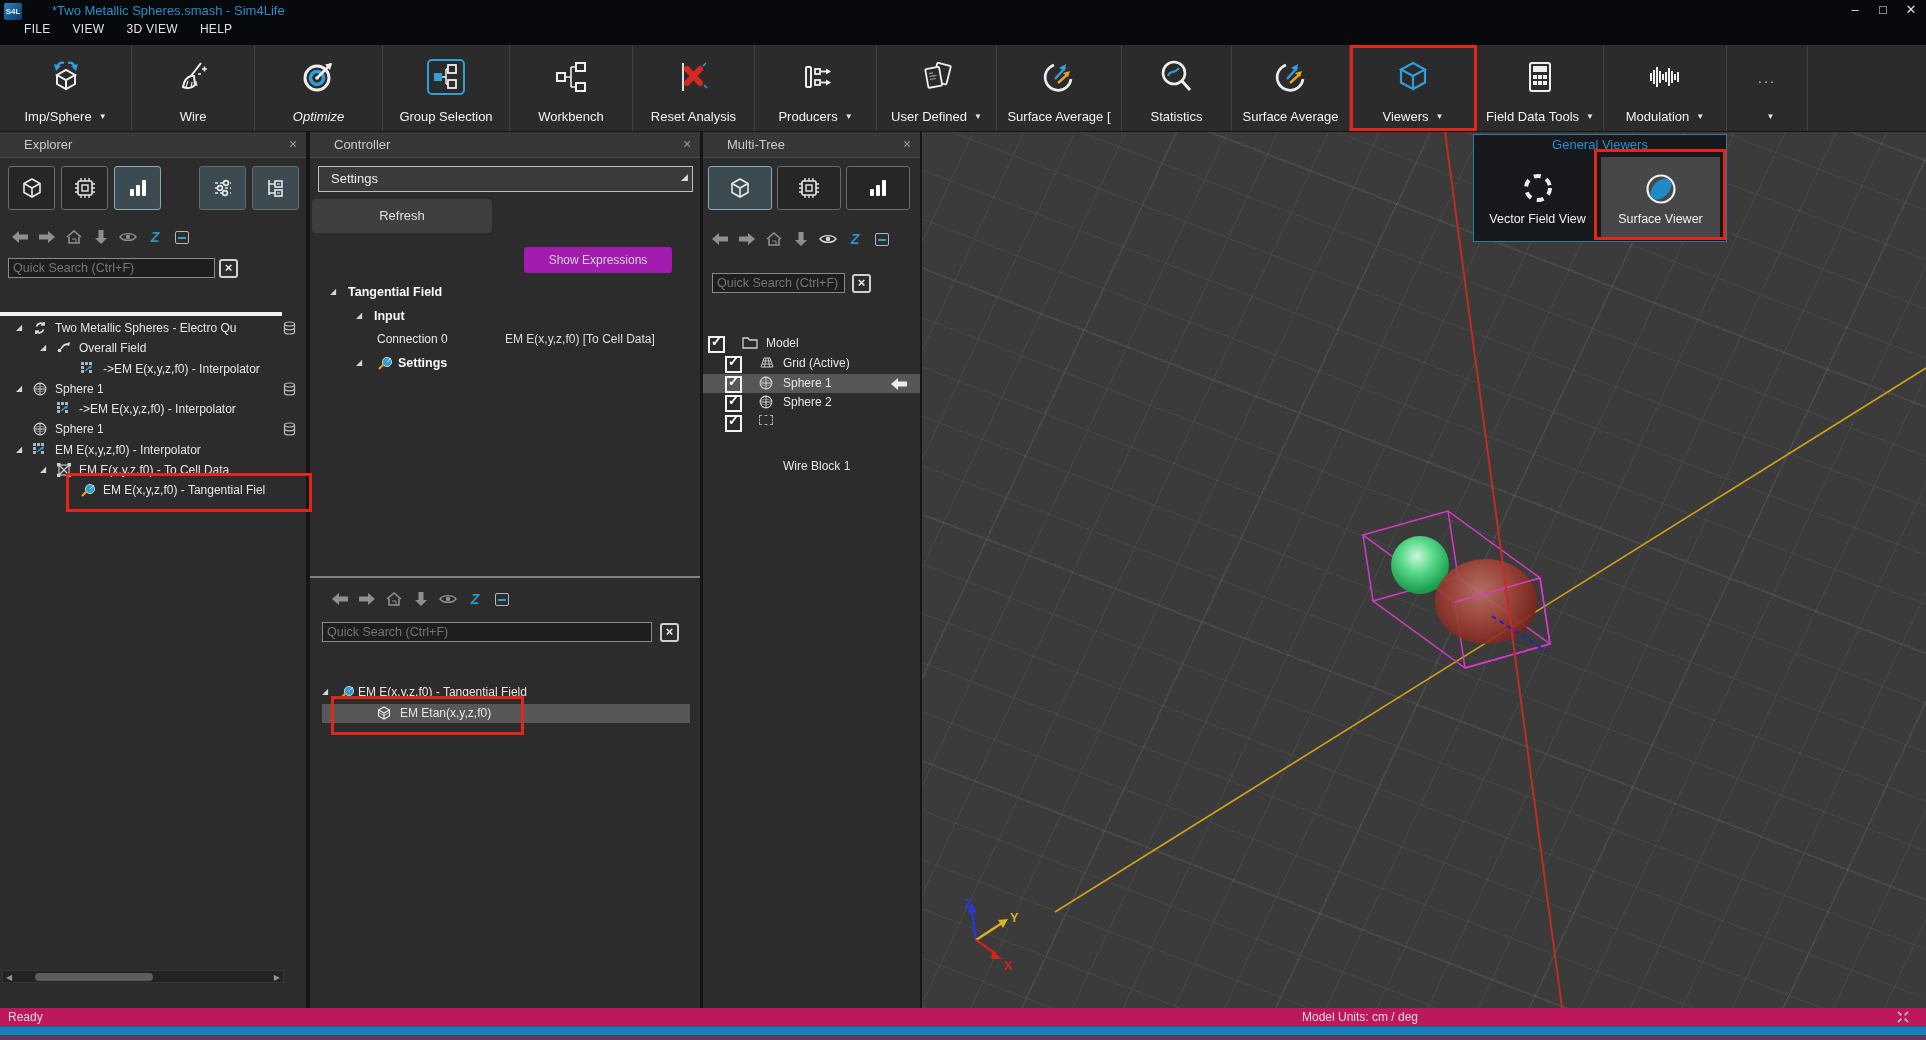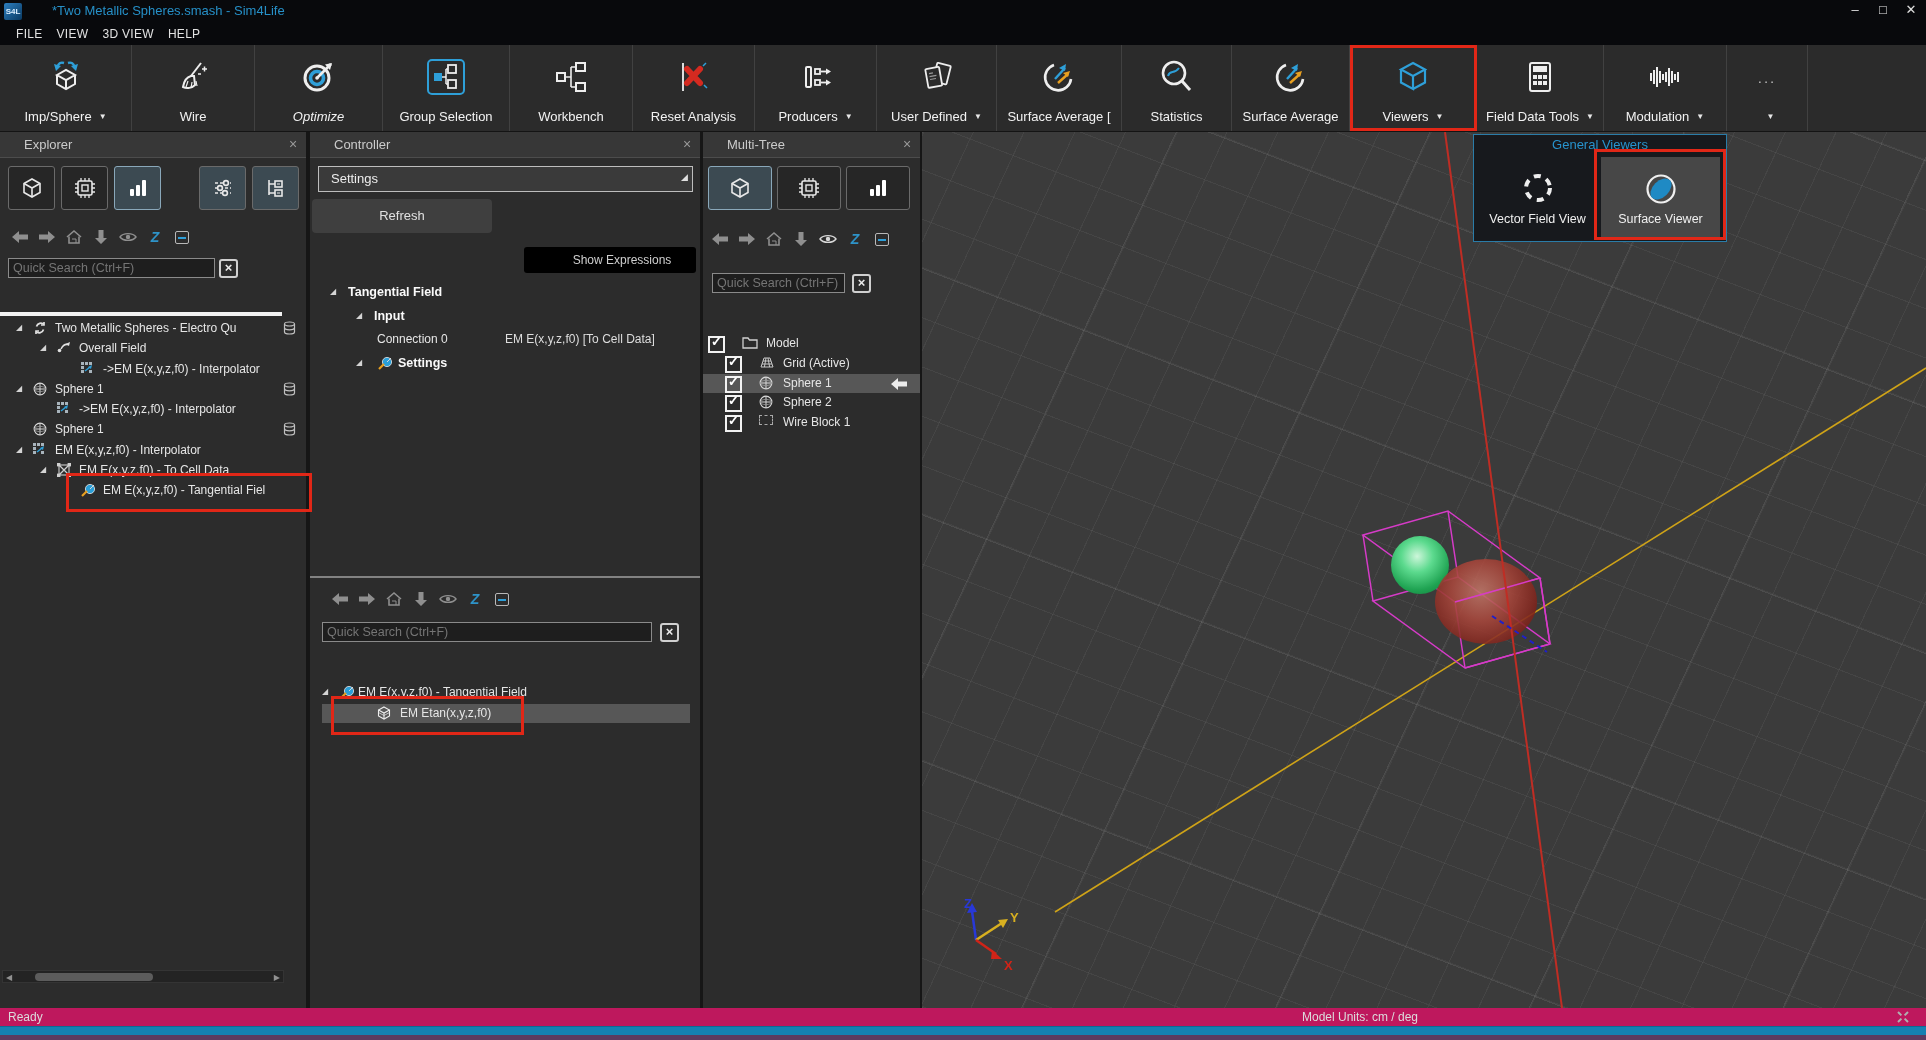--- a/index.html
+++ b/index.html
@@ -6,21 +6,21 @@
   body{font-family:"Liberation Sans",sans-serif;-webkit-font-smoothing:antialiased;}
   #app{position:relative;width:1926px;height:1040px;background:#1e1e1e;overflow:hidden;}
   
   #topbar{position:absolute;left:0;top:0;width:1926px;height:45px;background:#08090c;}
   #titlebar{position:absolute;left:0;top:0;width:1926px;height:22px;}
   #app-logo{position:absolute;left:4px;top:3px;width:18px;height:17px;border-radius:2px;
     background:linear-gradient(135deg,#2d7fc0,#0a3a63);color:#dbeeff;font-size:8px;font-weight:bold;
     text-align:center;line-height:17px;}
   #window-title{position:absolute;left:52px;top:3px;font-size:13px;color:#2690c8;white-space:nowrap;}
   .winbtn{position:absolute;top:0;width:26px;height:20px;color:#e0e0e0;font-size:13px;text-align:center;line-height:20px;}
-  #menubar{position:absolute;left:0;top:22px;height:23px;display:flex;align-items:center;padding-left:16px;gap:14px;}
+  #menubar{position:absolute;left:0;top:22px;height:23px;display:flex;padding-left:24px;gap:22px;}
   .menu-item{color:#e2e2e2;font-size:12px;letter-spacing:.3px;}
   
   #toolbar{position:absolute;left:0;top:45px;width:1926px;height:87px;background:#2b2b2b;display:flex;
     border-bottom:1px solid #141414;box-sizing:border-box;}
   .tb-item{position:relative;height:100%;display:flex;flex-direction:column;align-items:center;
     border-right:1px solid #414141;box-sizing:border-box;}
   .tb-icon{height:60px;display:flex;align-items:center;justify-content:center;margin-top:2px;}
   .tb-label{height:18px;font-size:13px;color:#f2f2f2;display:flex;align-items:center;gap:7px;white-space:nowrap;}
   .tb-arrow{font-size:8px;color:#e8e8e8;}
   .tb-item.annotated{outline:3px solid #e12717;outline-offset:-3px;}
@@ -74,22 +74,22 @@
   .trow .cbx b{position:absolute;left:1px;top:-4px;color:#fff;font-size:13px;font-weight:bold;}
   .trow .dbic{position:absolute;left:283px;top:2px;}
   .trow .selarrow{position:absolute;right:12px;top:3px;}
   #exp-divider{position:absolute;left:0;top:180px;width:282px;height:4px;background:#f2f2f2;}
   
   #ctl-header{position:absolute;left:8px;top:34px;width:375px;height:26px;background:#3a3a3a;border:1px solid #bdbdbd;
     color:#ececec;font-size:13px;line-height:24px;padding-left:12px;box-sizing:border-box;}
   #ctl-header .corner{position:absolute;right:4px;bottom:2px;font-size:9px;color:#e0e0e0;}
   #ctl-refresh{position:absolute;left:2px;top:67px;width:180px;height:34px;background:#3f3f3f;border-radius:4px;
     color:#e0e0e0;font-size:13px;text-align:center;line-height:34px;}
-  #ctl-showexpr{position:absolute;left:214px;top:115px;width:148px;height:26px;background:#000000;border-radius:3px;
-    color:#cfcfcf;font-size:12px;text-align:center;line-height:26px;padding-left:24px;}
+  #ctl-showexpr{position:absolute;left:214px;top:115px;width:148px;height:26px;background:#a21caf;border-radius:3px;
+    color:#cfcfcf;font-size:12px;text-align:center;line-height:26px;}
   #ctl-splitter{position:absolute;left:0;top:444px;width:390px;height:2px;background:#828282;}
   
   #exp-scroll{position:absolute;left:2px;top:838px;width:282px;height:13px;background:#232323;border:1px solid #343434;box-sizing:border-box;}
   #exp-thumb{position:absolute;left:32px;top:2px;width:118px;height:8px;background:#5c5c5c;border-radius:4px;}
   .scr-arrow{position:absolute;top:1px;color:#909090;font-size:8px;line-height:11px;}
   
   #viewport{position:absolute;left:922px;top:132px;width:1004px;height:876px;background-color:#3b3b3b;
     background-image:
       repeating-linear-gradient(115deg, rgba(255,255,255,0.05) 0px, rgba(255,255,255,0.05) 1px, transparent 1px, transparent 46px),
       repeating-linear-gradient(21deg, rgba(255,255,255,0.05) 0px, rgba(255,255,255,0.05) 1px, transparent 1px, transparent 46px),
@@ -919,21 +919,21 @@
           </span>
           <span class="tlabel" style="left: 80px;">Sphere 2</span>
         </div>
         <div class="trow" style="top: 79px;">
           <span class="cbx" style="left: 22px;">
             <b>✓</b>
           </span>
           <span class="icn ticon" style="left: 56px;">
             <span style="display:inline-block;width:12px;height:8px;border:1px dashed #aaa;"></span>
           </span>
-          <span class="tlabel" style="left: 80px;">Wire Block 1</span>
+          <span class="tlabel" style="left: 80px; margin-top: 44px;">Wire Block 1</span>
         </div>
       </div>
   </div>
   <div class="vsplit" style="left:920px;width:2px;"></div>
 
   <div id="viewport">
     <svg id="vp-under" width="1004" height="876">
       <line x1="133" y1="780" x2="1004" y2="236" stroke="#cfa318" stroke-width="1.6"></line>
       <g stroke="#d63bc8" stroke-width="1.5" fill="none">
         <path d="M441 403 L526 379 L618 446 L533 470 Z"></path>

